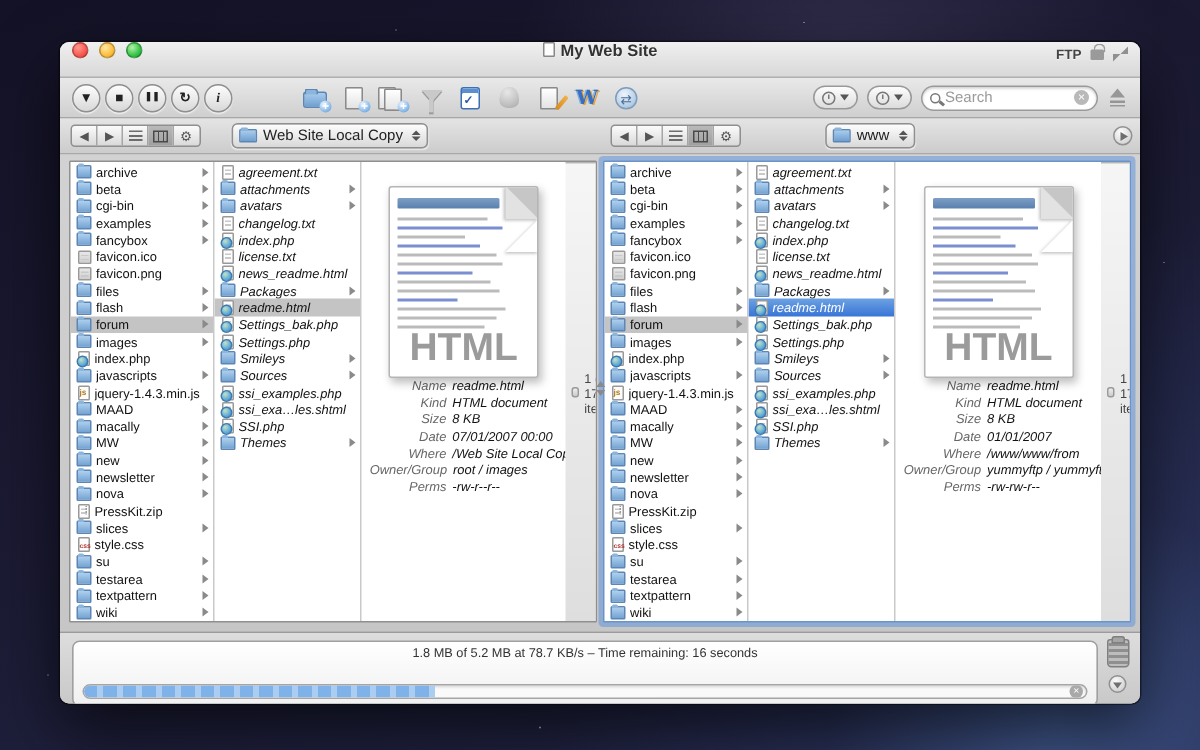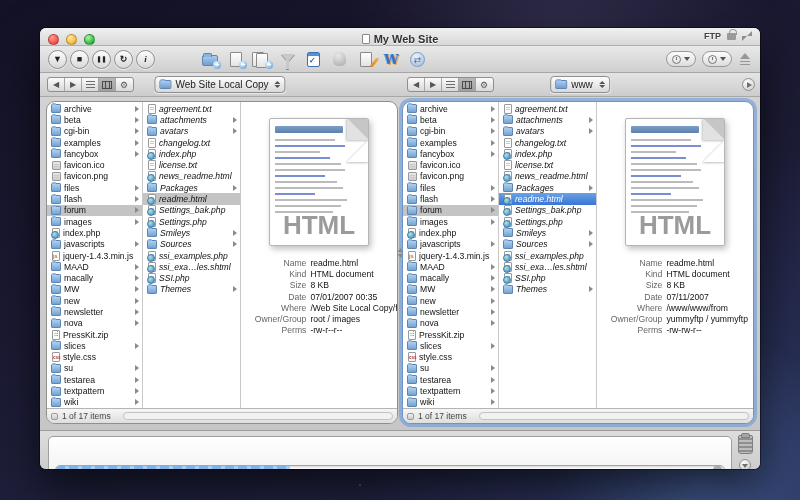--- a/index.html
+++ b/index.html
@@ -24,24 +24,24 @@
       linear-gradient(160deg,#141226 0%, #1b1a33 45%, #232748 100%);
   }
   .window{
     position:absolute; left:40px; top:28px; width:720px; height:441px;
     border-radius:6px; background:#d6d6d6;
     box-shadow:0 18px 45px rgba(0,0,0,.65), 0 0 0 1px rgba(0,0,0,.45);
     display:flex; flex-direction:column; overflow:hidden;
   }
   
   .titlebar{
-    height:18px; flex:0 0 auto; position:relative;
+    height:24px; flex:0 0 auto; position:relative;
     background:linear-gradient(#f0f0f0,#d8d8d8);
     border-bottom:1px solid #b0b0b0;
-    display:flex; align-items:flex-end;
+    display:flex; align-items:flex-start;
   }
   .lights{ display:flex; gap:7px; margin-left:8px; }
   .light{ width:11px; height:11px; border-radius:50%; border:1px solid rgba(0,0,0,.25); }
   .light.red{ background:radial-gradient(circle at 35% 30%, #ff9a94, #f95a51 60%, #d43a30); }
   .light.yellow{ background:radial-gradient(circle at 35% 30%, #ffe9a8, #fdbf40 60%, #df9b1f); }
   .light.green{ background:radial-gradient(circle at 35% 30%, #b8f0a8, #35c649 60%, #1f9a30); }
   .title{ position:absolute; left:0; right:0; text-align:center; font-size:11px; font-weight:bold; color:#333; text-shadow:0 1px 0 rgba(255,255,255,.8); }
   .title .docglyph{ display:inline-block; width:8px; height:10px; background:#fdfdfd; border:1px solid #888; border-radius:1px; margin-right:4px; vertical-align:-1px; }
   .tr-badges{ position:absolute; right:8px; top:3px; display:flex; align-items:center; gap:6px; }
   .ftp-label{ font-size:9px; font-weight:bold; color:#444; text-shadow:0 1px 0 rgba(255,255,255,.7);padding-left:48px; }
@@ -110,21 +110,21 @@
   .popup .minifolder::before{ content:""; position:absolute; left:0; top:-2px; width:5px; height:2px; background:#8cb5de; border-radius:1px 1px 0 0; }
   .popup .ptext{ font-size:10px; color:#222; }
   .updown{ display:flex; flex-direction:column; align-items:center; gap:1px; margin-left:2px; }
   .updown i{ width:0; height:0; border-left:3px solid transparent; border-right:3px solid transparent; }
   .updown i.up{ border-bottom:3.5px solid #555; }
   .updown i.down{ border-top:3.5px solid #555; }
   .playbtn{ position:absolute; right:5px; width:13px; height:13px; border-radius:50%; background:radial-gradient(circle at 38% 30%, #fdfdfd, #c9c9c9); border:1px solid #909090; display:flex; align-items:center; justify-content:center; }
   .playbtn i{ width:0; height:0; border-top:3px solid transparent; border-bottom:3px solid transparent; border-left:5px solid #6f6f6f; margin-left:1px; }
   
   .browsers{ flex:1 1 auto; display:flex; padding:4px 6px 6px 6px; gap:4px; background:linear-gradient(#d2d2d2,#c6c6c6); position:relative; }
-  .pane{ flex:1 1 0; background:#fff; border:1px solid #8f8f8f; border-radius:9px; display:flex; flex-direction:column; overflow:hidden; }
+  .pane{ flex:1 1 0; background:#fff; border:1px solid #8f8f8f; border-radius:1px; display:flex; flex-direction:row; overflow:hidden; }
   .pane.active{ box-shadow:0 0 0 3px rgba(100,150,220,.55); border-color:#6a94c8; }
   .cols{ flex:1 1 auto; display:flex; min-height:0; }
   .col{ overflow:hidden; border-right:1px solid #c9c9c9; padding-top:1px; }
   .col.c1{ flex:0 0 96px; }
   .col.c2{ flex:0 0 98px;font-style:italic; }
   .col.preview{ flex:1 1 auto; border-right:none; display:flex; flex-direction:column; align-items:center; }
   .row{ height:11.3px; display:flex; align-items:center; padding:0 2px 0 4px; gap:3px; font-size:8.6px; color:#111; white-space:nowrap; }
   .row .nm{ flex:1 1 auto; overflow:hidden; text-overflow:ellipsis; }
   .row .arr{ flex:0 0 auto; width:0; height:0; border-top:3px solid transparent; border-bottom:3px solid transparent; border-left:4px solid #8a8a8a; margin-right:1px; }
   .row.sel{ background:#c4c4c4; }
@@ -140,21 +140,21 @@
   .fic.zip::before{ content:""; position:absolute; left:4px; top:0; width:1.4px; height:6px; background:repeating-linear-gradient(#9a9a9a 0 1px, transparent 1px 2px); z-index:2; }
   .fic.img{ background:linear-gradient(#e8e8e8,#cfcfcf); border:1px solid #999; border-radius:1px; width:9px; height:9px; }
   
   .htmldoc{ width:100px; height:128px; margin-top:15px; position:relative; background:#fff; border:1px solid #b5b5b5; border-radius:2px; box-shadow:2px 3px 6px rgba(0,0,0,.25); overflow:hidden; flex:0 0 auto; }
   .htmldoc .fold{ position:absolute; right:-1px; top:-1px; width:0; height:0; border-left:22px solid #e2e2e2; border-top:22px solid #c6c6c6; filter:drop-shadow(-1px 1px 1px rgba(0,0,0,.25)); }
   .htmldoc .fold::after{ content:""; position:absolute; left:-22px; top:-22px; width:0; height:0; border-left:22px solid transparent; border-bottom:22px solid #fff; transform:translateY(22px); }
   .htmldoc .hbar{ position:absolute; left:5px; top:7px; width:68px; height:7px; background:linear-gradient(#7d9fc6,#5a80ae); border-radius:1px; }
   .htmldoc .tline{ position:absolute; left:5px; height:1.6px; background:#bbb; }
   .htmldoc .tline.blue{ background:#7b8fd0; }
   .htmldoc .big{ position:absolute; left:0; right:0; bottom:4px; text-align:center; font-size:26px; font-weight:bold; color:#9b9b9b; font-family:"Liberation Sans", sans-serif; letter-spacing:0; }
-  .details{ margin-top:12px; font-size:8.6px; color:#222; width:92%; }
+  .details{ font-size:8.6px; color:#222; width:92%;font-style:italic; }
   .drow{ display:flex; line-height:11.2px; }
   .dlabel{ flex:0 0 44%; text-align:right; color:#666; padding-right:4px; }
   .dvalue{ flex:1 1 auto; text-align:left; color:#111; white-space:nowrap; }
   .statusbar{
     flex:0 0 15px; border-top:1px solid #b5b5b5;
     background:linear-gradient(#f6f6f6,#dedede);
     display:flex; align-items:center; font-size:8.5px; color:#444; padding:0 4px; gap:4px;
   }
   .statusbar .sbi{ width:7px; height:7px; border:1px solid #9a9a9a; border-radius:2px; background:linear-gradient(#eee,#ccc); }
   .statusbar .track{ flex:1 1 auto; height:8px; margin-left:8px; border:1px solid #c2c2c2; border-radius:4px; background:#f2f2f2; }
@@ -256,20 +256,25 @@
     </div>
     <div class="tool-right">
       <div class="pill">
           <span class="clockface"></span>
           <span class="caret"></span>
         </div>
       <div class="pill">
           <span class="clockface"></span>
           <span class="caret"></span>
         </div>
+      <div class="search">
+        <span class="mag"></span>
+        <span class="ph">Search</span>
+        <span class="clear">×</span>
+      </div>
       <div class="eject"></div>
     </div>
   </div>
 
   <div class="paneheads">
     <div class="panehead">
       <div class="seg">
         <div>◀</div>
         <div>▶</div>
         <div>
@@ -558,21 +563,21 @@
               <div class="drow">
                 <div class="dlabel">Kind</div>
                 <div class="dvalue">HTML document</div>
               </div>
               <div class="drow">
                 <div class="dlabel">Size</div>
                 <div class="dvalue">8 KB</div>
               </div>
               <div class="drow">
                 <div class="dlabel">Date</div>
-                <div class="dvalue">07/01/2007 00:35</div>
+                <div class="dvalue">07/01/2007 00:00</div>
               </div>
               <div class="drow">
                 <div class="dlabel">Where</div>
                 <div class="dvalue">/Web Site Local Copy/forum</div>
               </div>
               <div class="drow">
                 <div class="dlabel">Owner/Group</div>
                 <div class="dvalue">root / images</div>
               </div>
               <div class="drow">
@@ -824,21 +829,21 @@
               <div class="drow">
                 <div class="dlabel">Kind</div>
                 <div class="dvalue">HTML document</div>
               </div>
               <div class="drow">
                 <div class="dlabel">Size</div>
                 <div class="dvalue">8 KB</div>
               </div>
               <div class="drow">
                 <div class="dlabel">Date</div>
-                <div class="dvalue">07/11/2007</div>
+                <div class="dvalue">01/01/2007</div>
               </div>
               <div class="drow">
                 <div class="dlabel">Where</div>
                 <div class="dvalue">/www/www/from</div>
               </div>
               <div class="drow">
                 <div class="dlabel">Owner/Group</div>
                 <div class="dvalue">yummyftp / yummyftp</div>
               </div>
               <div class="drow">
@@ -855,20 +860,21 @@
         </div>
       </div>
     <div class="split-grip">
         <i class="up"></i>
         <i class="down"></i>
       </div>
   </div>
 
   <div class="transfer">
     <div class="tbox">
+      <div class="tl3">1.8 MB of 5.2 MB at 78.7 KB/s  –  Time remaining: 16 seconds</div>
       <div class="pbar">
         <div class="pfill" id="pfill" style="width: 35%;"></div>
         <div class="pcancel">×</div>
       </div>
     </div>
     <div class="queue"></div>
     <div class="qdown">
         <i></i>
       </div>
 

